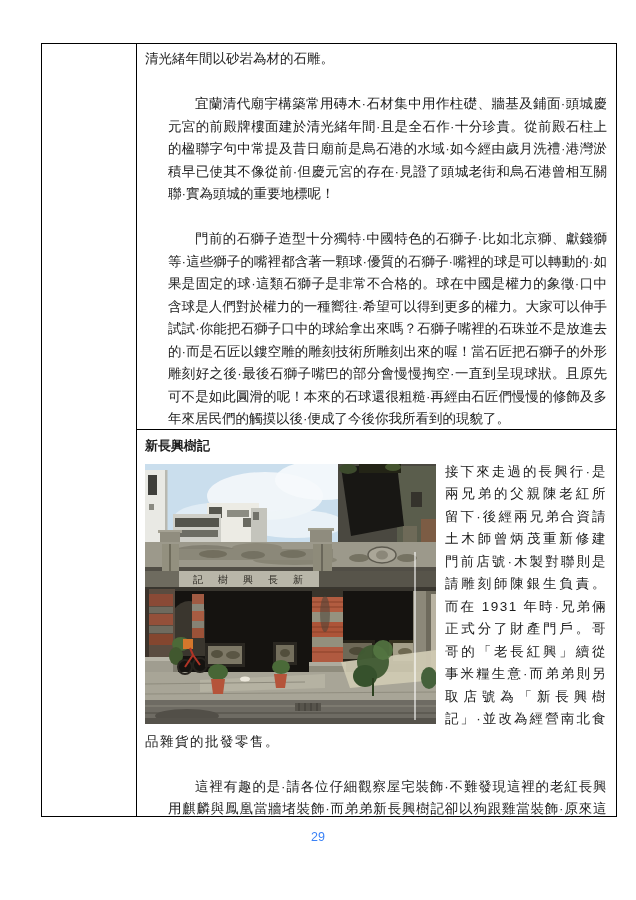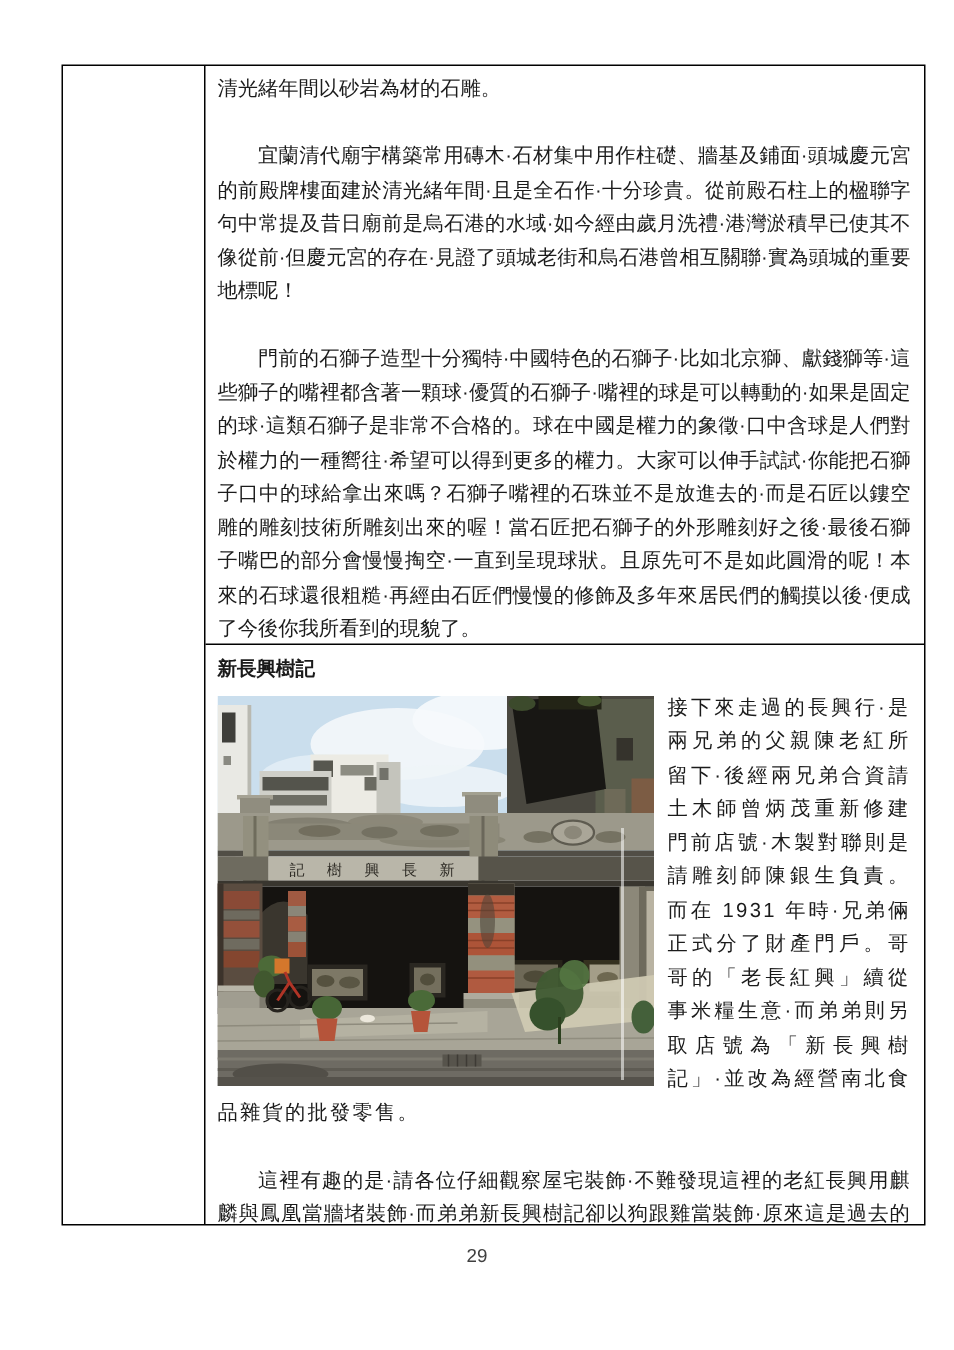--- a/index.html
+++ b/index.html
@@ -19,32 +19,32 @@
   .row1 {
     height:386px; box-sizing:border-box; border-bottom:1.5px solid #000;
     padding:4px 9px 0 8px; overflow:hidden;
   }
   .row2 { flex:1; padding:5px 9px 0 8px; overflow:hidden; }
   .para {
     font-size:13.5px; line-height:22.5px; text-align:justify;
     color:#1b1b1b; margin:0;
   }
   .indent { text-indent:2em; }
-  .mt { margin-top:22.5px; }
+  .mt { margin-top:22.5px;margin-left:23px; }
   .sec-heading {
     font-size:13px; line-height:22.5px; font-weight:bold; margin:0 0 3px 0;
   }
   .wrap-para { letter-spacing:1.5px; }
   .tail-para { letter-spacing:0.5px; }
   .photo {
     float:left; width:291px; height:260px; margin:3px 9px 3px 0; display:block;
   }
   .page-num {
     position:absolute; left:0; right:0; top:830px; text-align:center;
-    font-size:12.5px; color:#404040;
+    font-size:12.5px; color:#3b82f6;
   }
 </style>
 </head>
 <body>
 
 <div class="doc">
   <div class="tbl">
     <div class="cell-left"></div>
     <div class="cell-right">
 

